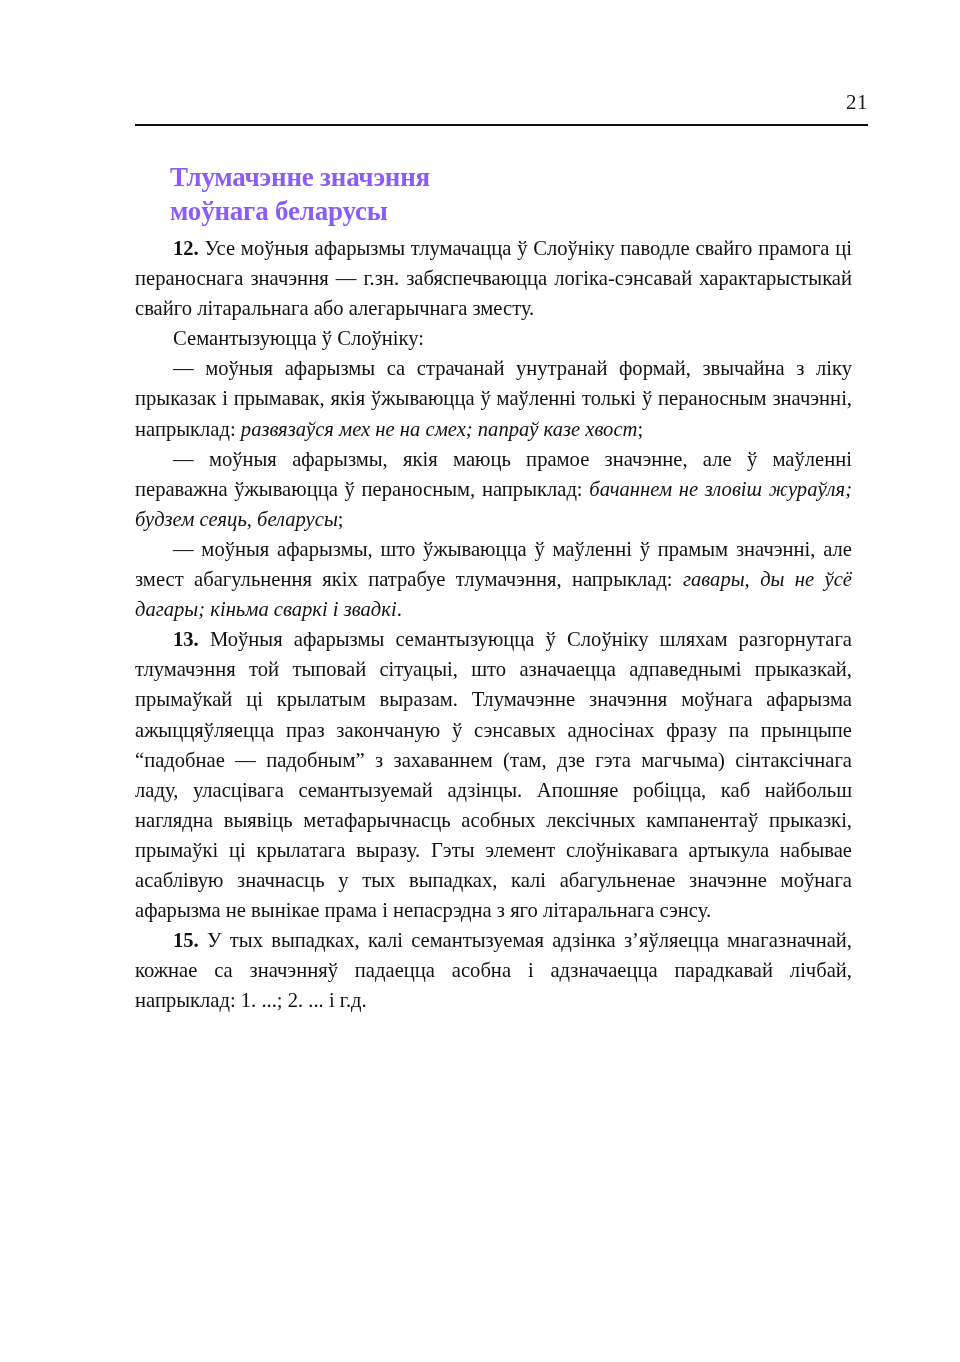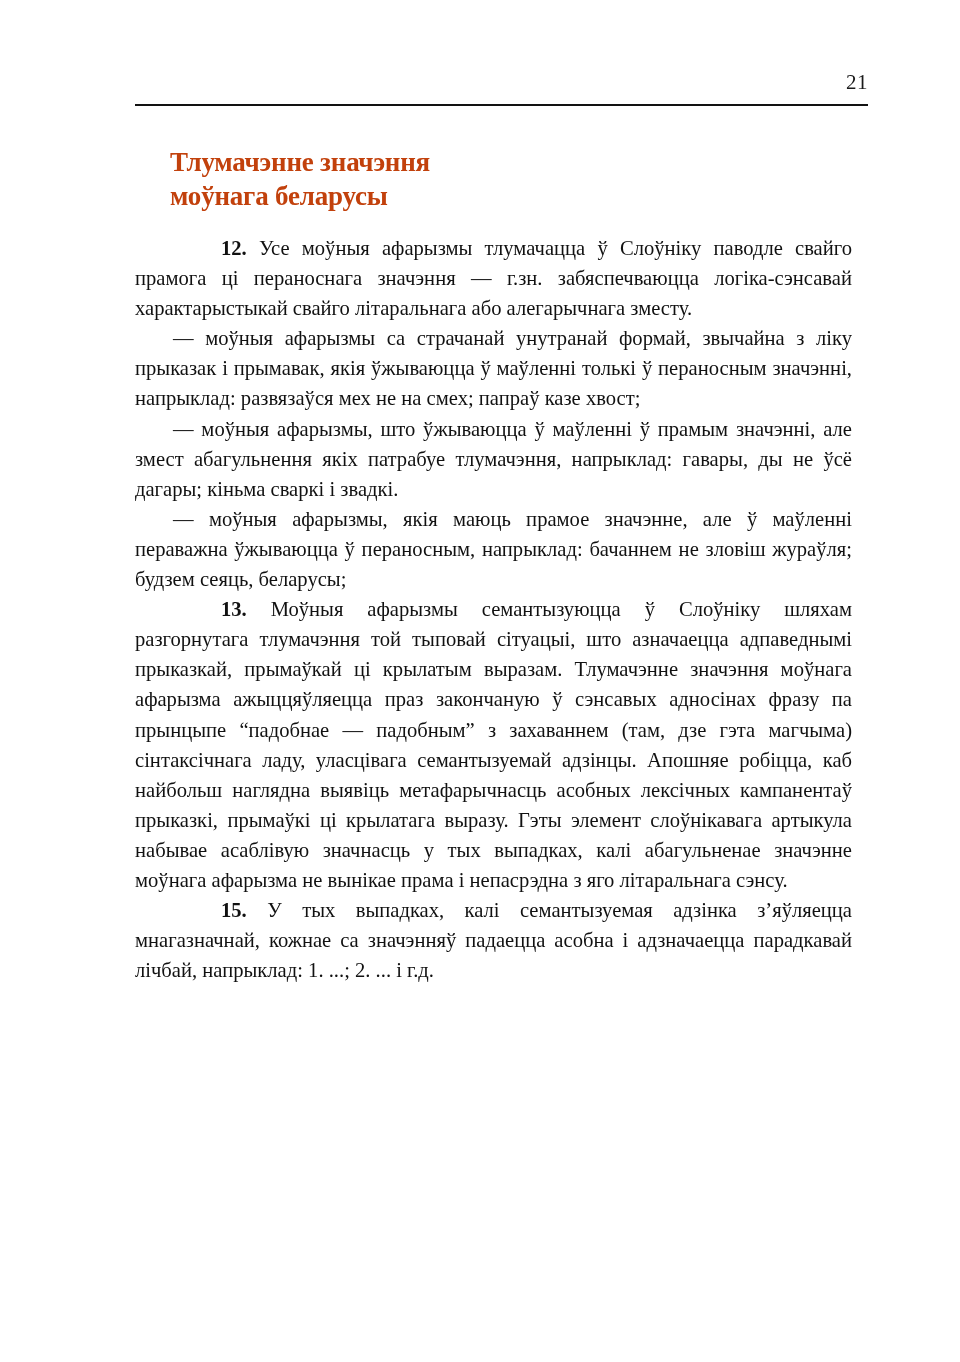--- a/index.html
+++ b/index.html
@@ -19,21 +19,21 @@
     overflow: hidden;
     font-family: "Liberation Serif", "DejaVu Serif", serif;
     color: #0d0d0d;
   }
 
   
   .page-header {
     position: absolute;
     left: 135px;
     right: 92px;
-    top: 72px;
+    top: 92px;
     height: 40px;
   }
 
   .folio {
     position: absolute;
     right: 0;
     top: 0;
     font-size: 21px;
     line-height: 1;
     letter-spacing: 0.5px;
@@ -46,27 +46,27 @@
     right: 0;
     top: 32px;
     height: 0;
     border-top: 2px solid #121212;
   }
 
   
   .doc-title {
     position: absolute;
     left: 170px;
-    top: 127px;
+    top: 142px;
     width: 620px;
     font-size: 27px;
     font-weight: bold;
     line-height: 1.26;
     letter-spacing: -0.2px;
-    color: #c2410c;
+    color: #8b5cf6;
   }
   .doc-title .tline { display: block; white-space: pre; }
 
   
   .body-text {
     position: absolute;
     left: 135px;
     top: 233px;
     width: 717px;
     font-size: 20.6px;
@@ -76,23 +76,24 @@
     color: #111111;
   }
 
   .para {
     margin: 0;
     text-indent: 38px;
     text-align: justify;
     hyphens: manual;
   }
 
-  .num { font-weight: bold; margin-left: 48px; }
+  .num { font-weight: bold; }
 
   .ital {
+    font-style: italic;
   }
 </style>
 </head>
 <body>
 
 <div class="page">
 
   <div class="page-header">
     <div class="folio">21</div>
     <div class="header-rule"></div>
@@ -100,26 +101,27 @@
 
   <h1 class="doc-title">
     <span class="tline">Тлумачэнне значэння</span>
     <span class="tline">моўнага беларусы</span>
   </h1>
 
   <div class="body-text">
 
     <p class="para"><span class="num">12.</span><span> Усе моўныя афарызмы тлумачацца ў Слоўніку паводле свайго прамога ці пераноснага значэння — г.зн. забяспечваюцца логіка-сэнсавай характарыстыкай свайго літаральнага або алегарычнага зместу.</span></p>
 
+    <p class="para"><span>Семантызуюцца ў Слоўніку:</span></p>
 
     <p class="para"><span>— моўныя афарызмы са страчанай унутранай формай, звычайна з ліку прыказак і прымавак, якія ўжываюцца ў маўленні толькі ў пераносным значэнні, напрыклад: </span><span class="ital">развязаўся мех не на смех; папраў казе хвост</span><span>;</span></p>
 
+    <p class="para"><span>— моўныя афарызмы, якія маюць прамое значэнне, але ў маўленні пераважна ўжываюцца ў пераносным, напрыклад: </span><span class="ital">бачаннем не зловіш жураўля; будзем сеяць, беларусы</span><span>;</span></p>
+
     <p class="para"><span>— моўныя афарызмы, што ўжываюцца ў маўленні ў прамым значэнні, але змест абагульнення якіх патрабуе тлумачэння, напрыклад: </span><span class="ital">гавары, ды не ўсё дагары; кіньма сваркі і звадкі</span><span>.</span></p>
-
-    <p class="para"><span>— моўныя афарызмы, якія маюць прамое значэнне, але ў маўленні пераважна ўжываюцца ў пераносным, напрыклад: </span><span class="ital">бачаннем не зловіш жураўля; будзем сеяць, беларусы</span><span>;</span></p>
 
     <p class="para"><span class="num">13.</span><span> Моўныя афарызмы семантызуюцца ў Слоўніку шляхам разгорнутага тлумачэння той тыповай сітуацыі, што азначаецца адпаведнымі прыказкай, прымаўкай ці крылатым выразам. Тлумачэнне значэння моўнага афарызма ажыццяўляецца праз закончаную ў сэнсавых адносінах фразу па прынцыпе “падобнае — падобным” з захаваннем (там, дзе гэта магчыма) сінтаксічнага ладу, уласцівага семантызуемай адзінцы. Апошняе робіцца, каб найбольш наглядна выявіць метафарычнасць асобных лексічных кампанентаў прыказкі, прымаўкі ці крылатага выразу. Гэты элемент слоўнікавага артыкула набывае асаблівую значнасць у тых выпадках, калі абагульненае значэнне моўнага афарызма не вынікае прама і непасрэдна з яго літаральнага сэнсу.</span></p>
 
     <p class="para"><span class="num">15.</span><span> У тых выпадках, калі семантызуемая адзінка з’яўляецца мнагазначнай, кожнае са значэнняў падаецца асобна і адзначаецца парадкавай лічбай, напрыклад: 1. ...; 2. ... і г.д.</span></p>
 
 
   </div>
 
 </div>
 

